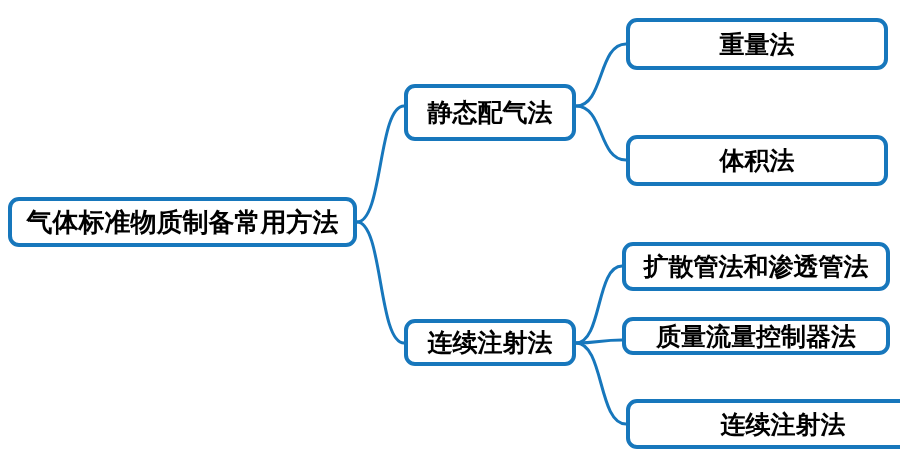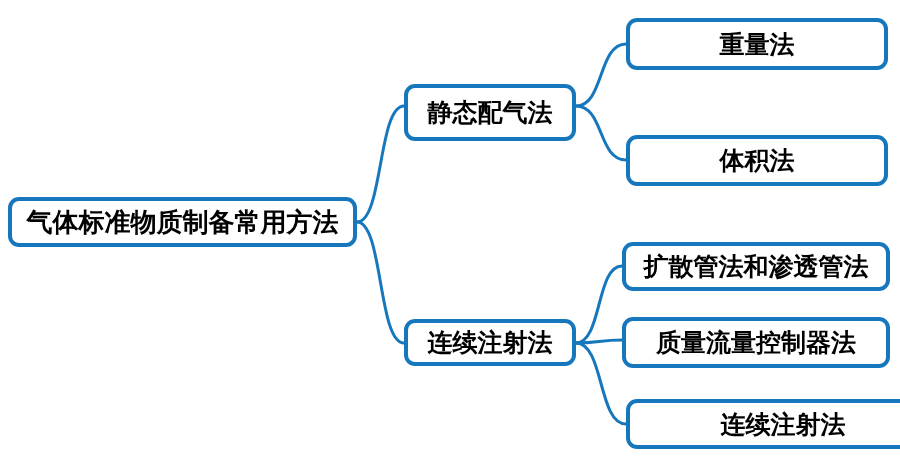--- a/index.html
+++ b/index.html
@@ -42,21 +42,21 @@
     font-size: 25px;
     line-height: 1;
     white-space: nowrap;
   }
   .node-root  { left: 8px;   top: 197px; width: 349px; height: 50px; font-size: 26px; justify-content: center; }
   .node-b0    { left: 404px; top: 84px;  width: 172px; height: 57px; }
   .node-b1    { left: 404px; top: 319px; width: 172px; height: 47px; }
   .node-l00   { left: 626px; top: 18px;  width: 262px; height: 52px; }
   .node-l01   { left: 626px; top: 135px; width: 262px; height: 51px; }
   .node-l10   { left: 622px; top: 242px; width: 268px; height: 49px; }
-  .node-l11   { left: 622px; top: 317px; width: 268px; height: 51px; }
+  .node-l11   { left: 622px; top: 317px; width: 268px; height: 38px; }
   .node-l12   { left: 626px; top: 399px; width: 314px; height: 50px; }
   .node span { pointer-events: none; }
 </style>
 </head>
 <body>
 
 <div class="canvas">
 
   <svg class="connectors" viewBox="0 0 900 474" aria-hidden="true">
     <path d="M357,222 C383,222 378,106 404,106"></path>

